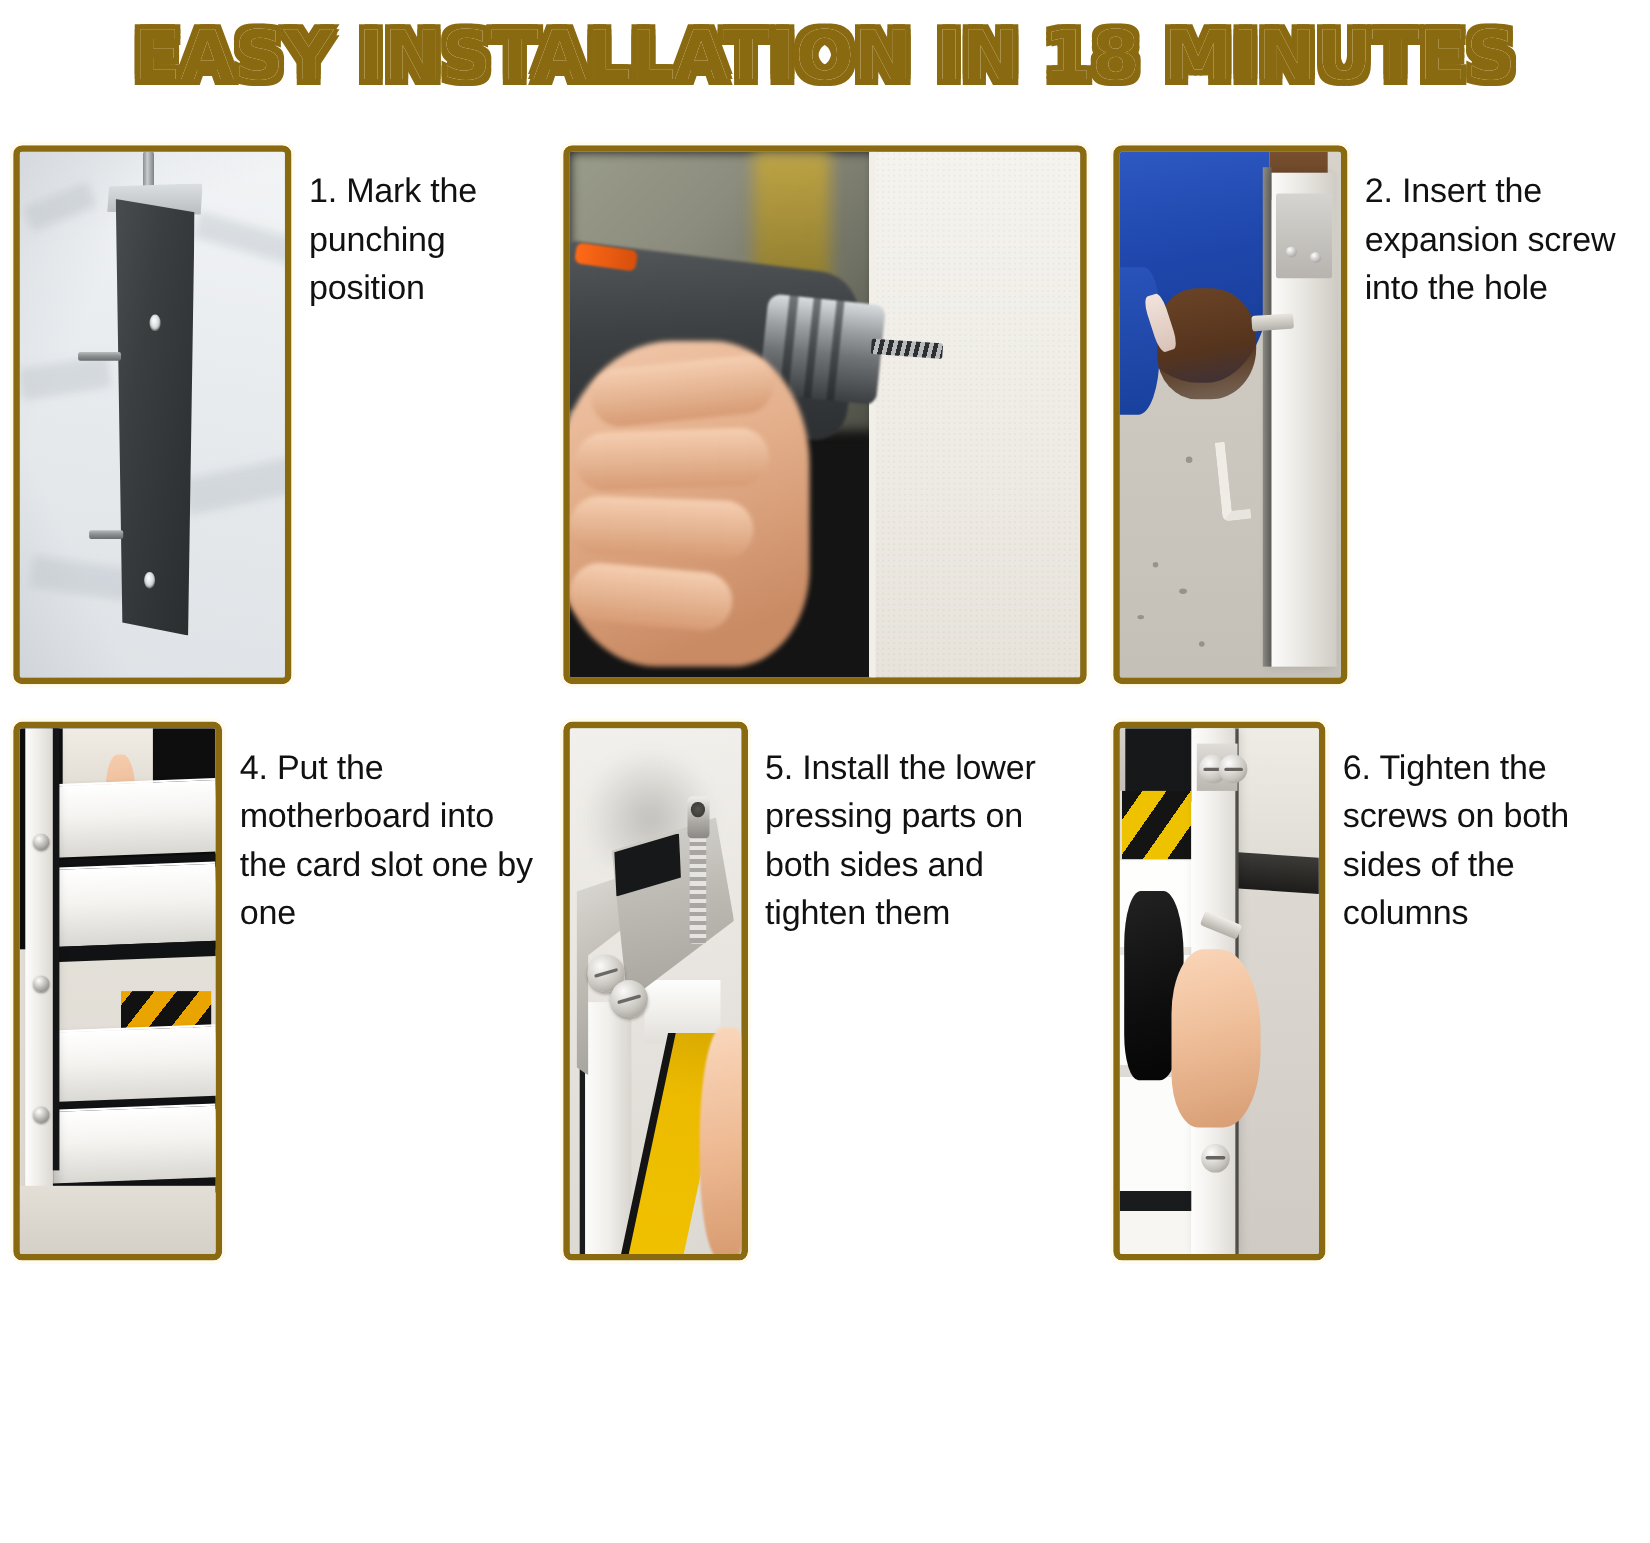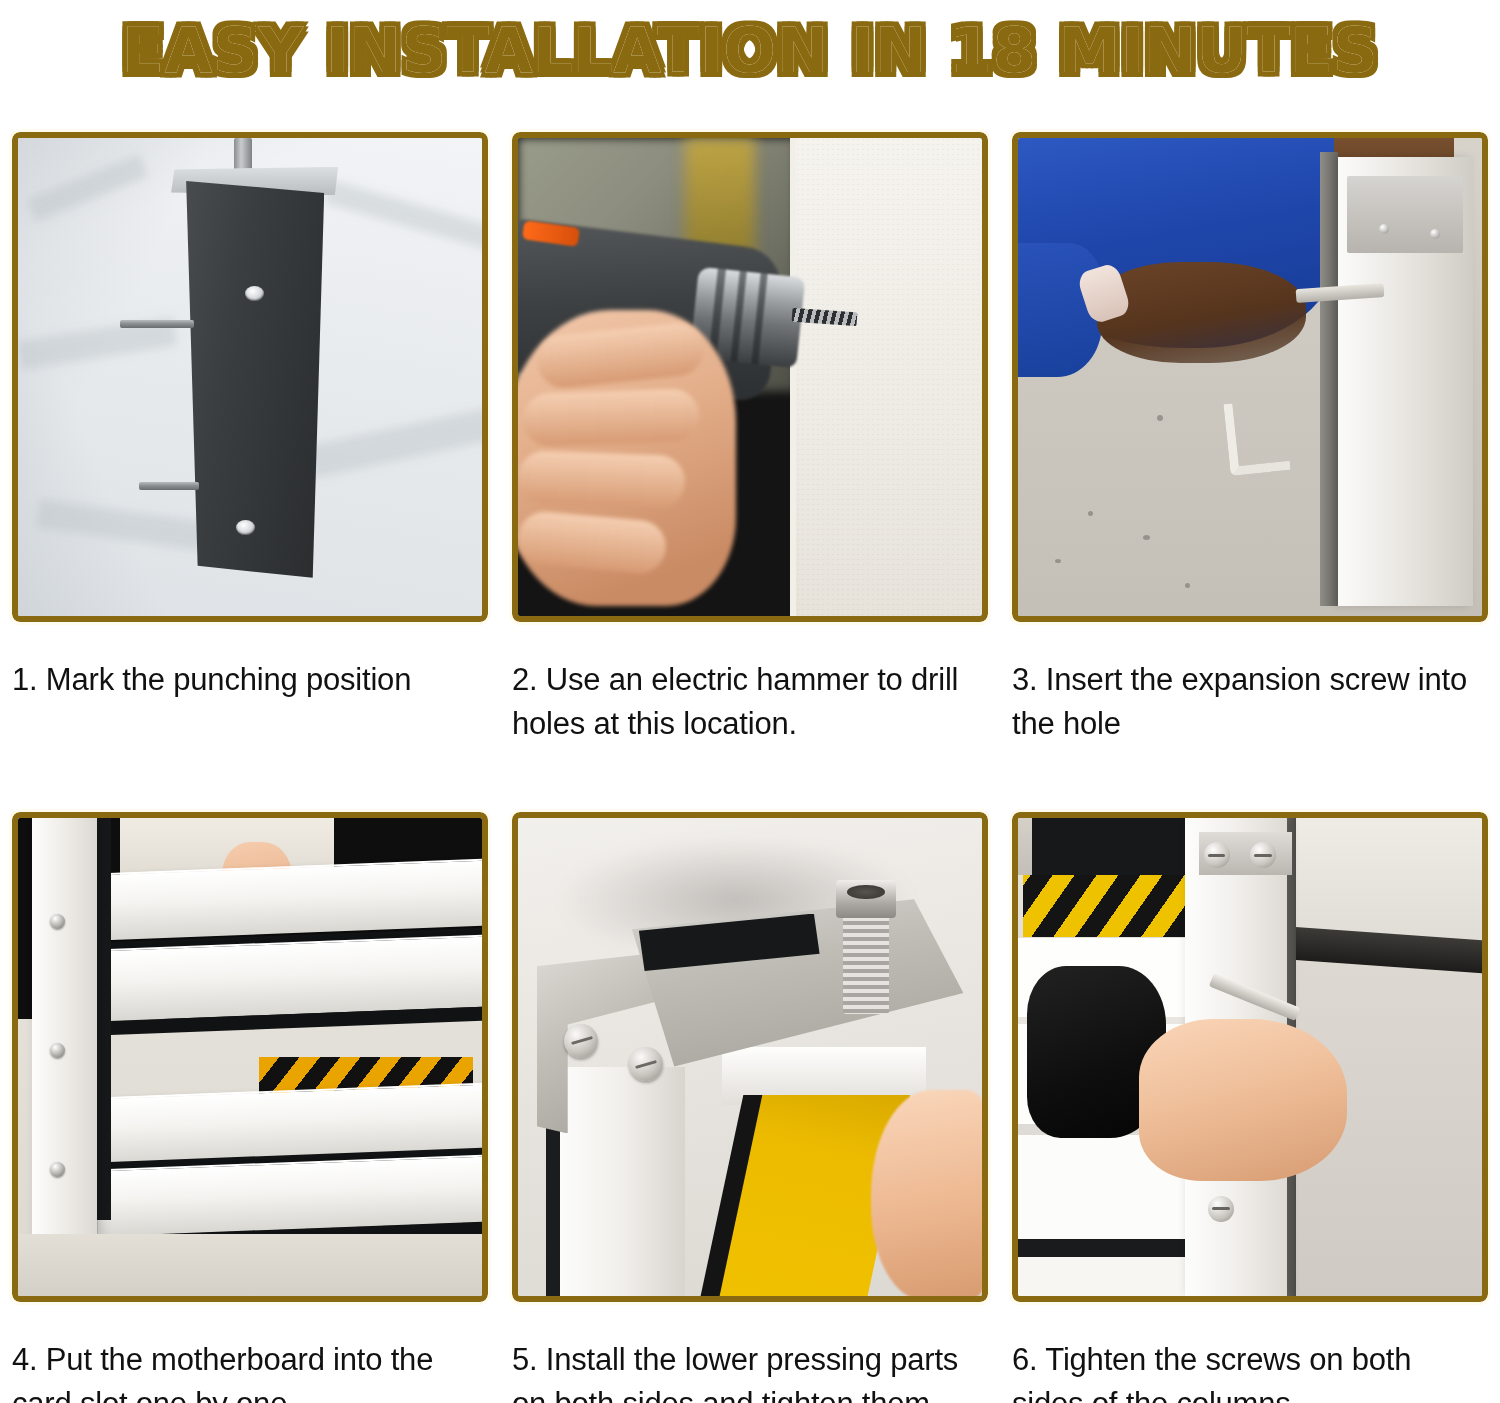--- a/index.html
+++ b/index.html
@@ -55,21 +55,21 @@
     left: 0;
     width: 1500px;
     display: grid;
     grid-template-columns: 500px 500px 500px;
     grid-template-rows: auto auto;
   }
 
   .cell {
     padding: 34px 12px 0 12px;
     display: flex;
-    flex-direction: column;
+    flex-direction: row;
     gap: 16px;
   }
   .cell.row2 { padding-top: 34px; }
 
   .frame {
     width: 100%;
     height: 490px;
     border: 6px solid #8a6a11;
     border-radius: 8px;
     outline: 3px solid #fffbee;
@@ -474,21 +474,20 @@
               <i style="left:58%"></i>
           </div>
           <div class="p2-bit"></div>
           <div class="p2-hand"></div>
           <div class="p2-finger" style="left:4%;top:40%;width:36%;height:11%;transform:rotate(-6deg);"></div>
           <div class="p2-finger" style="left:1%;top:53%;width:38%;height:11%;transform:rotate(-2deg);"></div>
           <div class="p2-finger" style="left:0%;top:66%;width:36%;height:11%;transform:rotate(2deg);"></div>
           <div class="p2-finger" style="left:0%;top:79%;width:32%;height:11%;transform:rotate(5deg);"></div>
         </div>
       </div>
-      <div class="caption">2. Use an electric hammer to drill holes at this location.</div>
     </div>
 
     <div class="cell">
       <div class="frame">
         <div class="photo">
           <div class="p3-floor"></div>
           <div class="p3-speck" style="left:30%;top:58%;width:6px;height:6px;"></div>
           <div class="p3-speck" style="left:15%;top:78%;width:5px;height:5px;"></div>
           <div class="p3-speck" style="left:27%;top:83%;width:7px;height:5px;"></div>
           <div class="p3-speck" style="left:8%;top:88%;width:6px;height:4px;"></div>
@@ -501,21 +500,21 @@
           <div class="p3-hand2"></div>
           <div class="p3-colEdge"></div>
           <div class="p3-column"></div>
           <div class="p3-bracket"></div>
           <div class="p3-screwdot" style="right:20%;top:18%;"></div>
           <div class="p3-screwdot" style="right:9%;top:19%;"></div>
           <div class="p3-tool"></div>
           <div class="p3-allen"></div>
         </div>
       </div>
-      <div class="caption">3. Insert the expansion screw into the hole</div>
+      <div class="caption">2. Insert the expansion screw into the hole</div>
     </div>
 
     <div class="cell row2">
       <div class="frame">
         <div class="photo">
           <div class="p4-bg"></div>
           <div class="p4-darkwall"></div>
           <div class="p4-person"></div>
           <div class="p4-hand"></div>
           <div class="p4-stripe" style="left:52%;top:50%;width:46%;height:8%;"></div>

